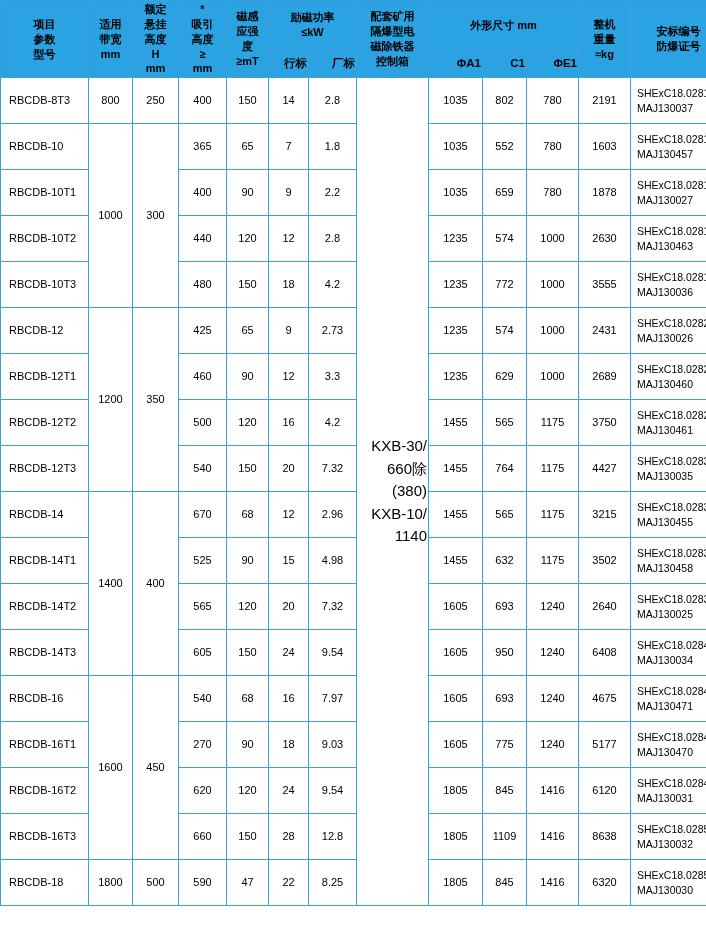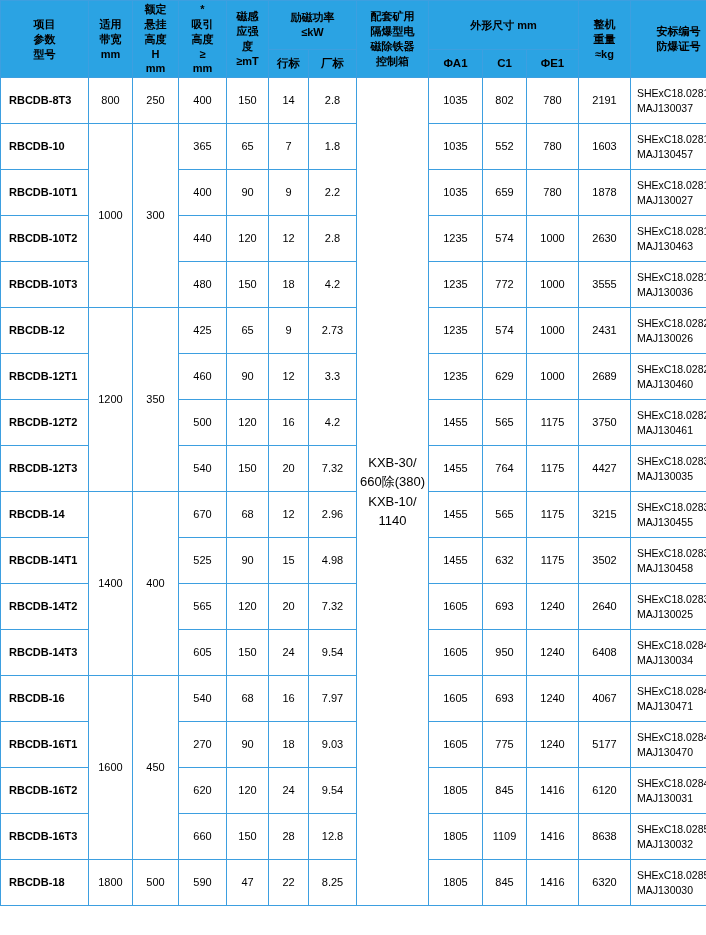--- a/index.html
+++ b/index.html
@@ -33,37 +33,38 @@
   thead th {
     background: #2ba3e3;
     color: #ffffff;
     font-weight: bold;
     font-size: 12px;
     border: 1px solid #2ba3e3;
     padding: 3px 2px;
   }
   thead th.sub {
     font-size: 11.5px;
+    text-align: right;
   }
   tbody td.model {
     text-align: left;
     padding-left: 8px;
     font-size: 11px;
     white-space: nowrap;
-    font-weight: bold;
   }
   tbody td.cert {
     text-align: left;
     padding-left: 6px;
     font-size: 10.5px;
     line-height: 1.45;
   }
   tbody td.box {
-    font-size: 13px;
+    font-size: 15px;
     line-height: 1.5;
+    text-align: right;
   }
   tbody tr {
     height: 46px;
   }
   .cell-line { display: block; }
   .hdr-stack { display: block; }
 </style>
 </head>
 <body>
 
@@ -361,21 +362,21 @@
           <td class="model">RBCDB-16</td>
           <td rowspan="4">1600</td>
           <td rowspan="4">450</td>
           <td>540</td>
           <td>68</td>
           <td>16</td>
           <td>7.97</td>
           <td>1605</td>
           <td>693</td>
           <td>1240</td>
-          <td>4067</td>
+          <td>4675</td>
           <td class="cert">
             <span class="cell-line">SHExC18.0284</span>
             <span class="cell-line">MAJ130471</span>
           </td>
         </tr>
         <tr>
           <td class="model">RBCDB-16T1</td>
           <td>270</td>
           <td>90</td>
           <td>18</td>

